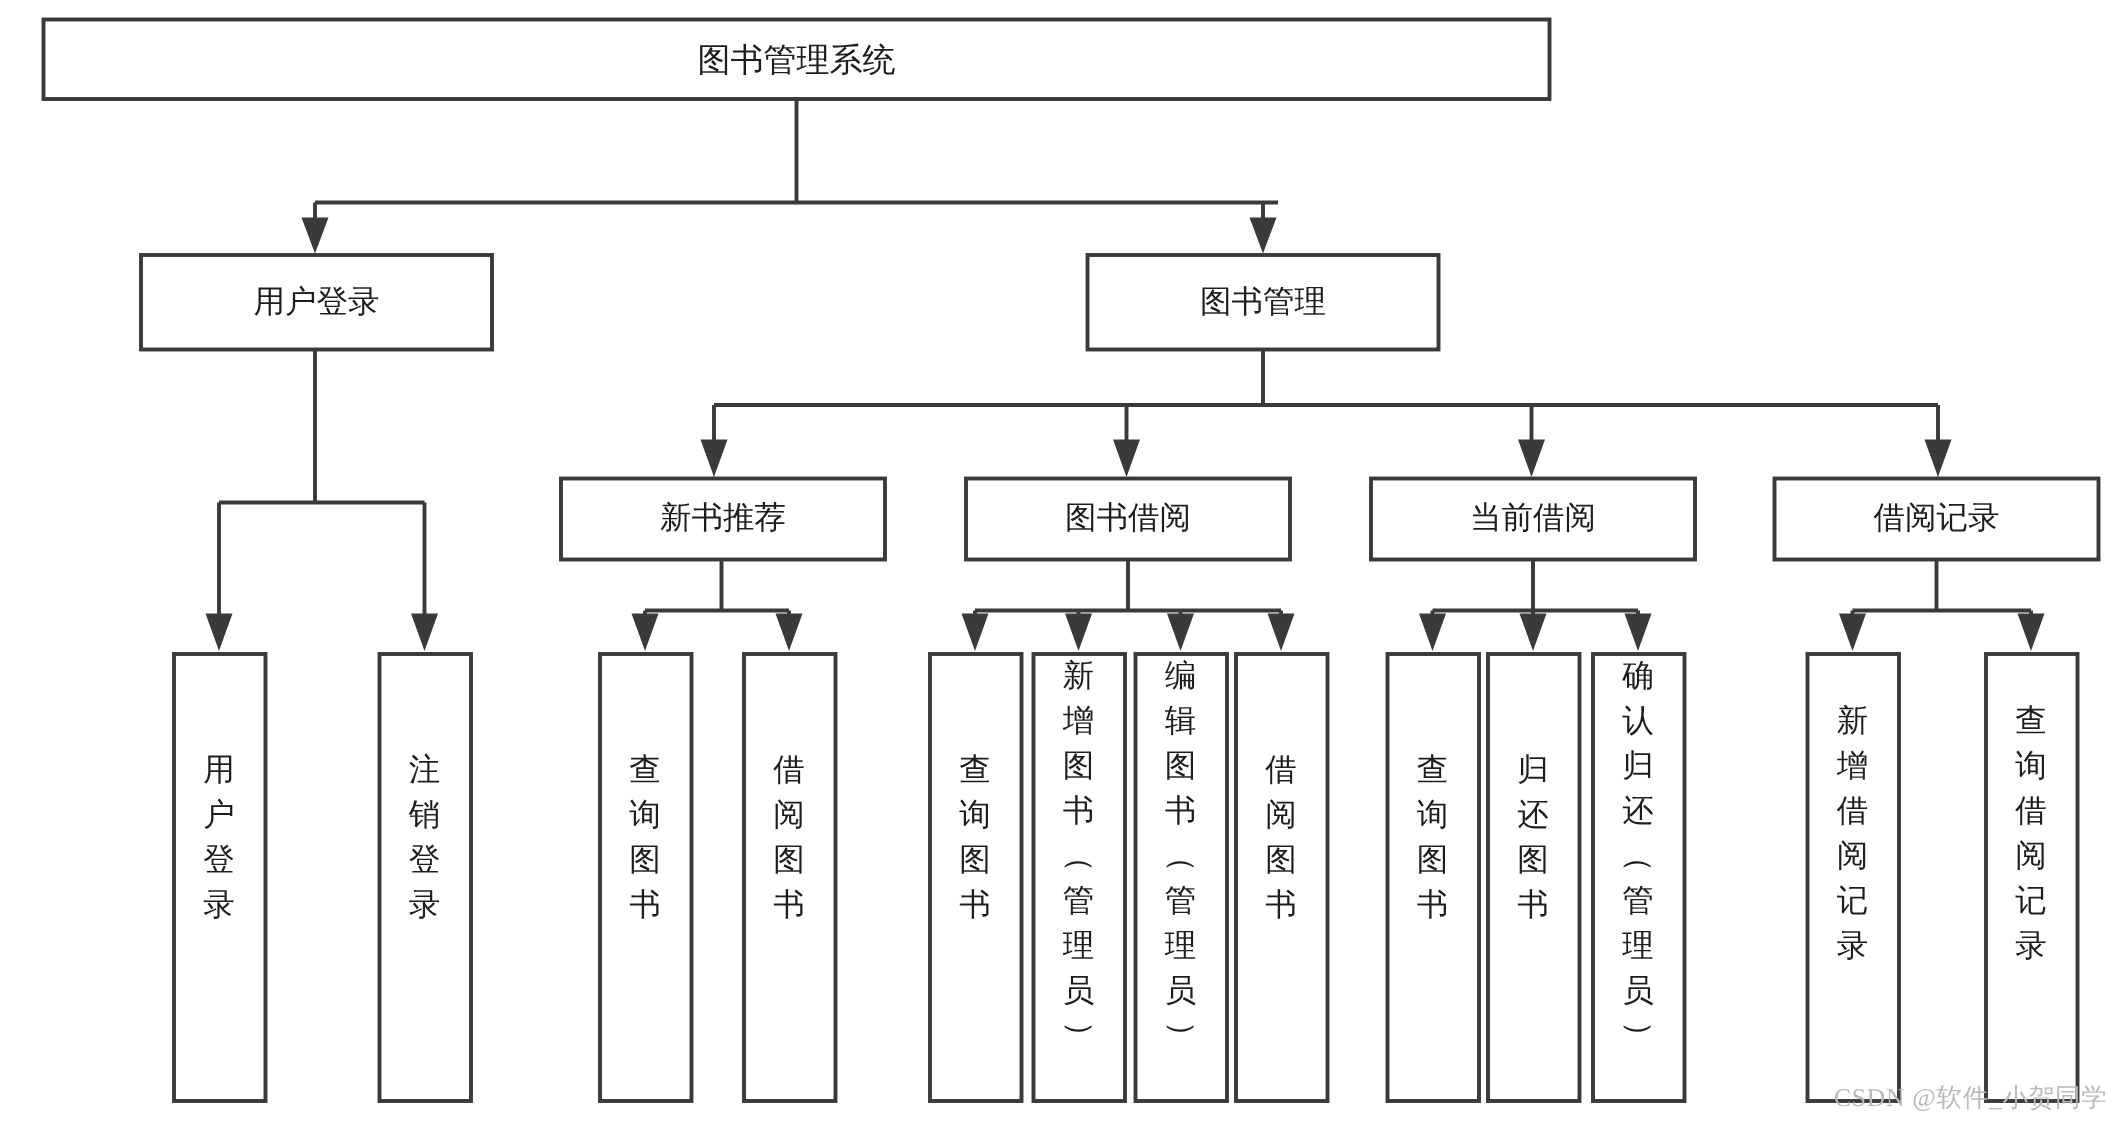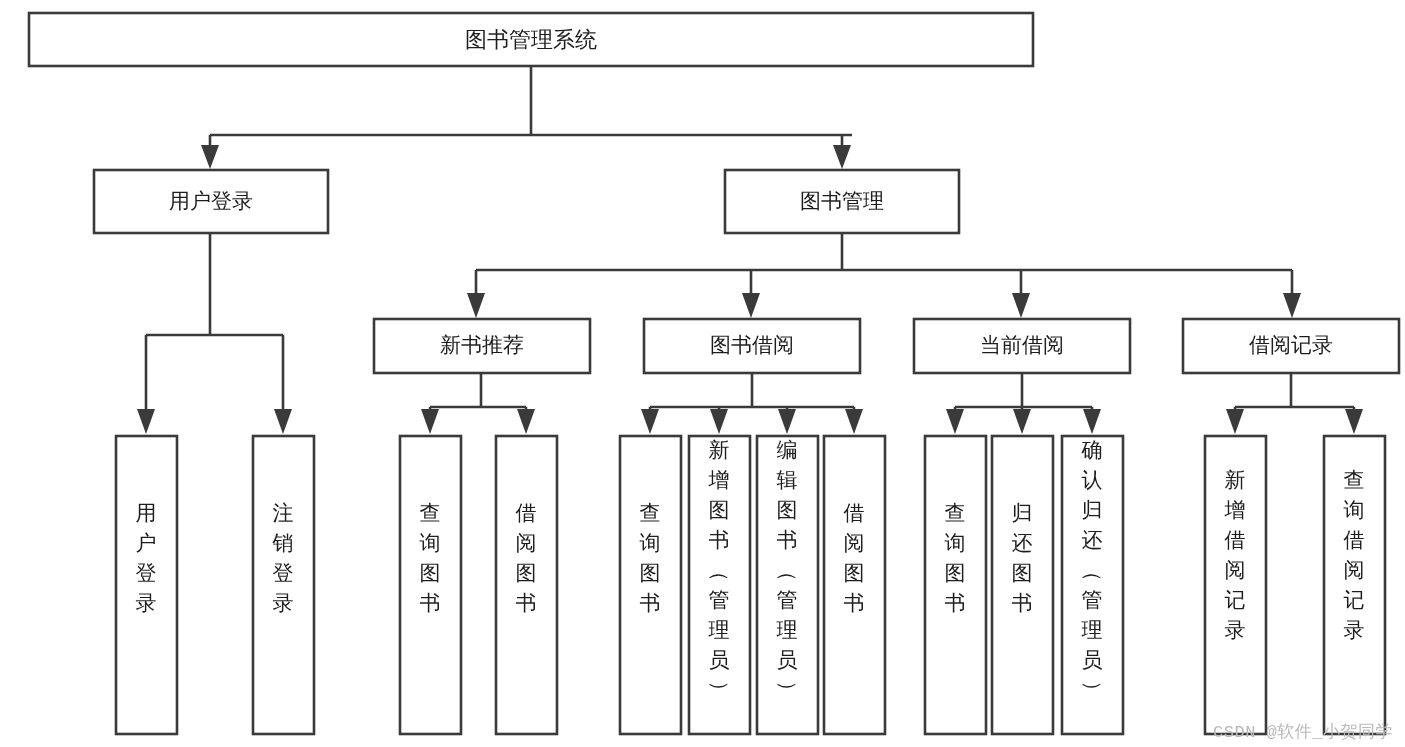--- a/index.html
+++ b/index.html
@@ -55,25 +55,25 @@
     font-size: 22px;
   }
   .vert-char {
     font-family: "DejaVu Sans", "Liberation Sans", sans-serif;
     font-size: 21px;
     fill: #1d1d1d;
     text-anchor: middle;
   }
   .watermark {
     position: absolute;
-    right: 24px;
+    right: 12px;
     bottom: 4px;
     color: #b9b9b9;
     font-size: 17px;
-    font-family: Liberation Mono, monospace;
+    font-family: Liberation Serif, serif;
     letter-spacing: 0.5px;
     white-space: nowrap;
     pointer-events: none;
   }
 </style>
 </head>
 <body>
 
 <div id="diagram-root">
   <svg class="diagram" viewBox="0 0 1405 747" xmlns="http://www.w3.org/2000/svg">

